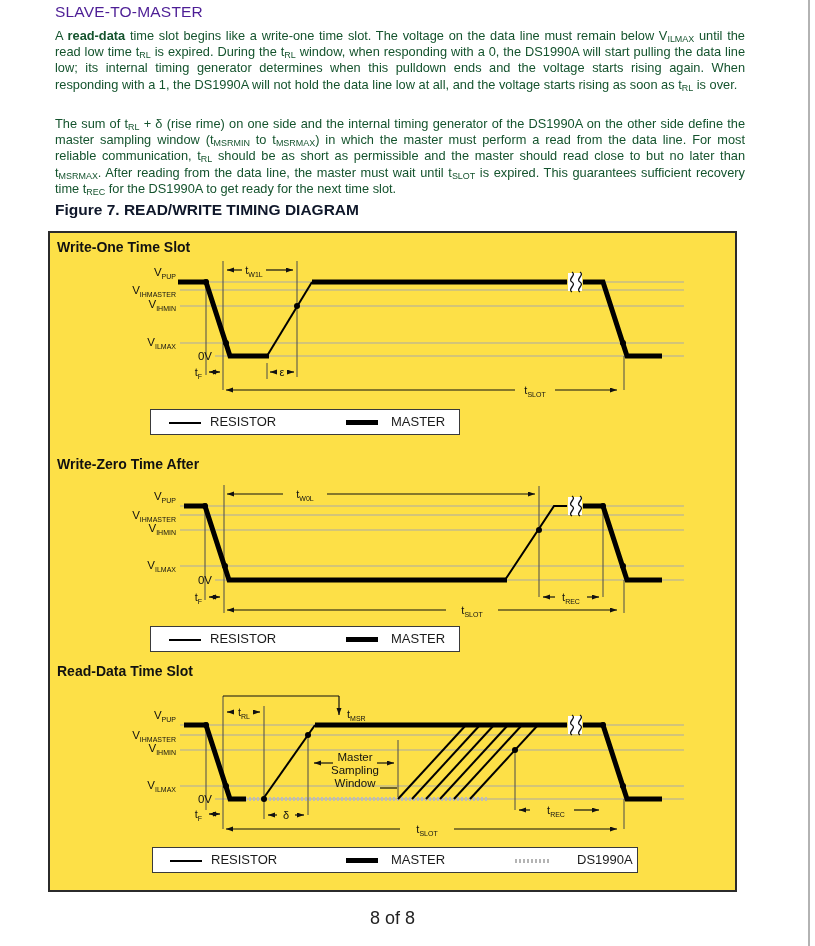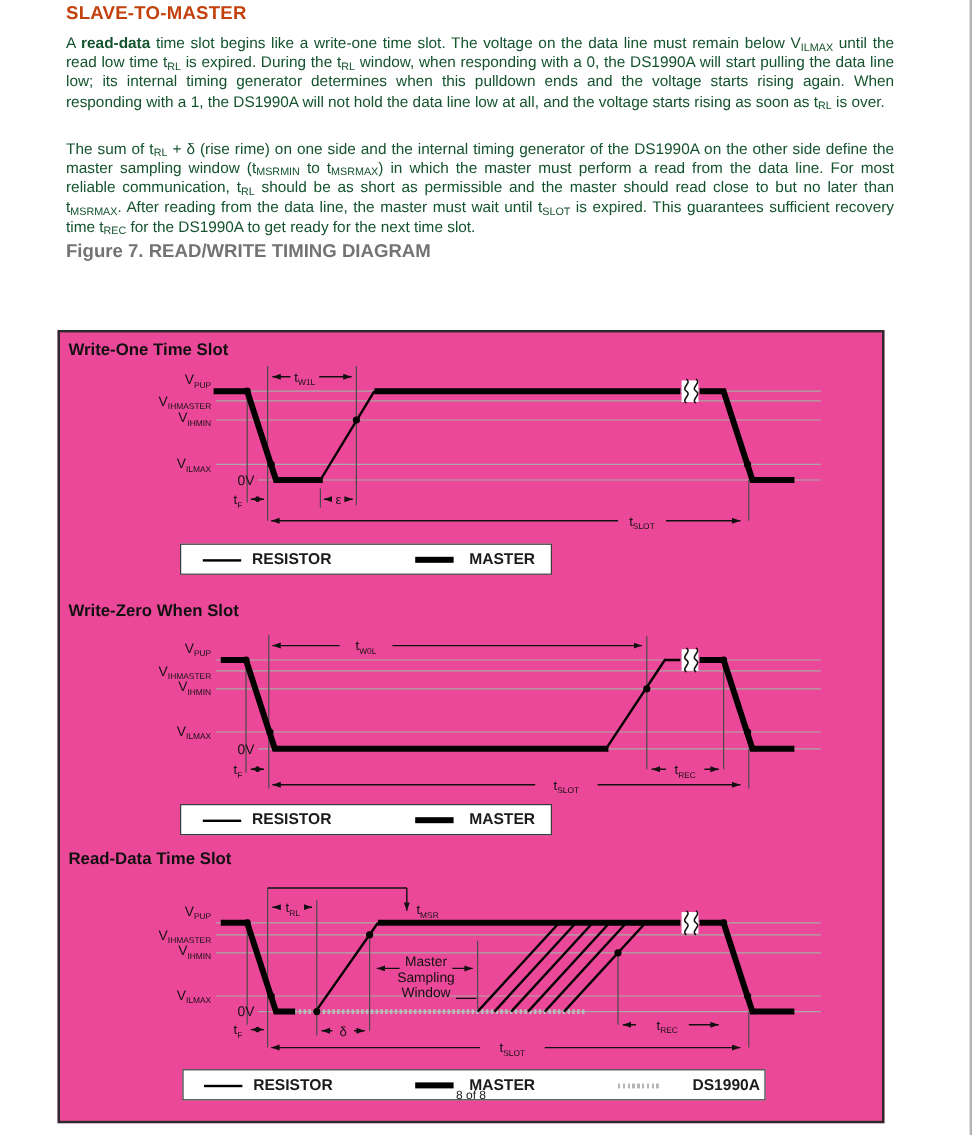--- a/index.html
+++ b/index.html
@@ -1,45 +1,45 @@
 <!DOCTYPE html>
 <html><head>
 <meta charset="utf-8">
 <style>
   html,body{margin:0;padding:0;background:#fff;}
   body{width:815px;height:946px;position:relative;font-family:"Liberation Sans",sans-serif;color:#1b1b1b;overflow:hidden;}
-  .sec-title{position:absolute;left:55px;top:3px;font-size:15.5px;font-weight:bold;letter-spacing:.2px;color:#c2410c;margin:0;}
+  .sec-title{position:absolute;left:55px;top:3px;font-size:15.5px;font-weight:normal;letter-spacing:.2px;color:#4c1d95;margin:0;}
   .para{position:absolute;left:55px;width:690px;text-align:justify;font-size:12.8px;line-height:16.2px;margin:0;color:#14532d;}
   .para .bold{font-weight:bold;}
   .para sub{font-size:.7em;line-height:0;vertical-align:-0.25em;}
-  .fig-title{position:absolute;left:55px;top:201px;font-size:15.5px;font-weight:bold;color:#737373;margin:0;}
-  .fig-box{position:absolute;left:48px;top:231px;width:689px;height:661px;border:2px solid #2b2b2b;box-sizing:border-box;background:#ec4899;margin-top:44px;}
+  .fig-title{position:absolute;left:55px;top:201px;font-size:15.5px;font-weight:bold;color:#0f172a;margin:0;}
+  .fig-box{position:absolute;left:48px;top:231px;width:689px;height:661px;border:2px solid #2b2b2b;box-sizing:border-box;background:#fde047;}
   .d-title{position:absolute;left:7px;font-size:14px;font-weight:bold;color:#111;}
   svg.wave{position:absolute;left:0;}
   svg text{font-family:"Liberation Sans",sans-serif;fill:#111;}
   .lvl{font-size:11.5px;}
   .ann{font-size:11px;}
   .win{font-size:11.5px;}
   tspan.ts{font-size:7px;}
   .grid line{stroke:#a9a9a9;stroke-width:1;}
   .vln line{stroke:#4a4a4a;stroke-width:1;}
   .wthick{fill:none;stroke:#000;stroke-width:5;stroke-linejoin:miter;stroke-linecap:butt;}
   .wthin{fill:none;stroke:#000;stroke-width:2;}
   .hatch line{stroke:#000;stroke-width:2;}
   .arr line,.arr path{stroke:#111;stroke-width:1.2;fill:none;}
   .ds{stroke:#bcbcbc;stroke-width:4;stroke-dasharray:2 2;}
   .brk path{stroke:#111;stroke-width:1.3;fill:none;}
   .dot{fill:#000;}
-  .legend{position:absolute;border:1.5px solid #3a3a3a;background:#fff;box-sizing:border-box;font-weight:bold;}
+  .legend{position:absolute;border:1.5px solid #3a3a3a;background:#fff;box-sizing:border-box;}
   .legend .lab{position:absolute;top:4px;font-size:13px;color:#1b1b1b;}
   .legend .sm{position:absolute;}
   .sm-thin{top:12px;width:32px;height:2px;background:#000;}
   .sm-thick{top:10px;width:32px;height:5px;background:#000;}
   .sm-dot{top:11px;width:34px;height:4px;background:repeating-linear-gradient(90deg,#b4b4b4 0 2px,#ffffff 2px 4px);}
-  .footer{position:absolute;left:48px;top:908px;width:689px;text-align:center;font-size:10px;color:#222;}
+  .footer{position:absolute;left:48px;top:908px;width:689px;text-align:center;font-size:18px;color:#222;}
   .edge-line{position:absolute;left:808px;top:0;width:2px;height:946px;background:#b3b3b3;}
 </style>
 </head>
 <body>
 
 <svg width="0" height="0" style="position:absolute">
   <defs>
     <marker id="ah" markerWidth="8" markerHeight="6" refX="7" refY="2.5" orient="auto" markerUnits="userSpaceOnUse">
       <path d="M0,0 L7,2.5 L0,5 Z" fill="#111"></path>
     </marker>
@@ -104,21 +104,21 @@
     <text class="ann" text-anchor="middle" x="232" y="119"><tspan>ε</tspan><tspan class="ts" dy="3"></tspan></text>
     <text class="ann" text-anchor="middle" x="485" y="137"><tspan>t</tspan><tspan class="ts" dy="3">SLOT</tspan></text>
   </svg>
   <div class="legend" style="left:100px;top:176px;width:310px;height:26px">
     <span class="sm sm-thin" style="left:18px"></span>
     <span class="lab" style="left:59px">RESISTOR</span>
     <span class="sm sm-thick" style="left:195px"></span>
     <span class="lab" style="left:240px">MASTER</span>
   </div>
 
-  <div class="d-title" style="top:223px">Write-Zero When Slot</div>
+  <div class="d-title" style="top:223px">Write-Zero Time After</div>
   <svg class="wave" style="top:247px" width="687" height="142" viewBox="0 0 687 142">
     <g class="grid">
       <line x1="130" y1="26" x2="634" y2="26"></line>
       <line x1="130" y1="35" x2="634" y2="35"></line>
       <line x1="130" y1="50" x2="634" y2="50"></line>
       <line x1="130" y1="86" x2="634" y2="86"></line>
       <line x1="165" y1="100" x2="634" y2="100"></line>
     </g>
     <g class="vln">
       <line x1="155" y1="26" x2="155" y2="120"></line>

